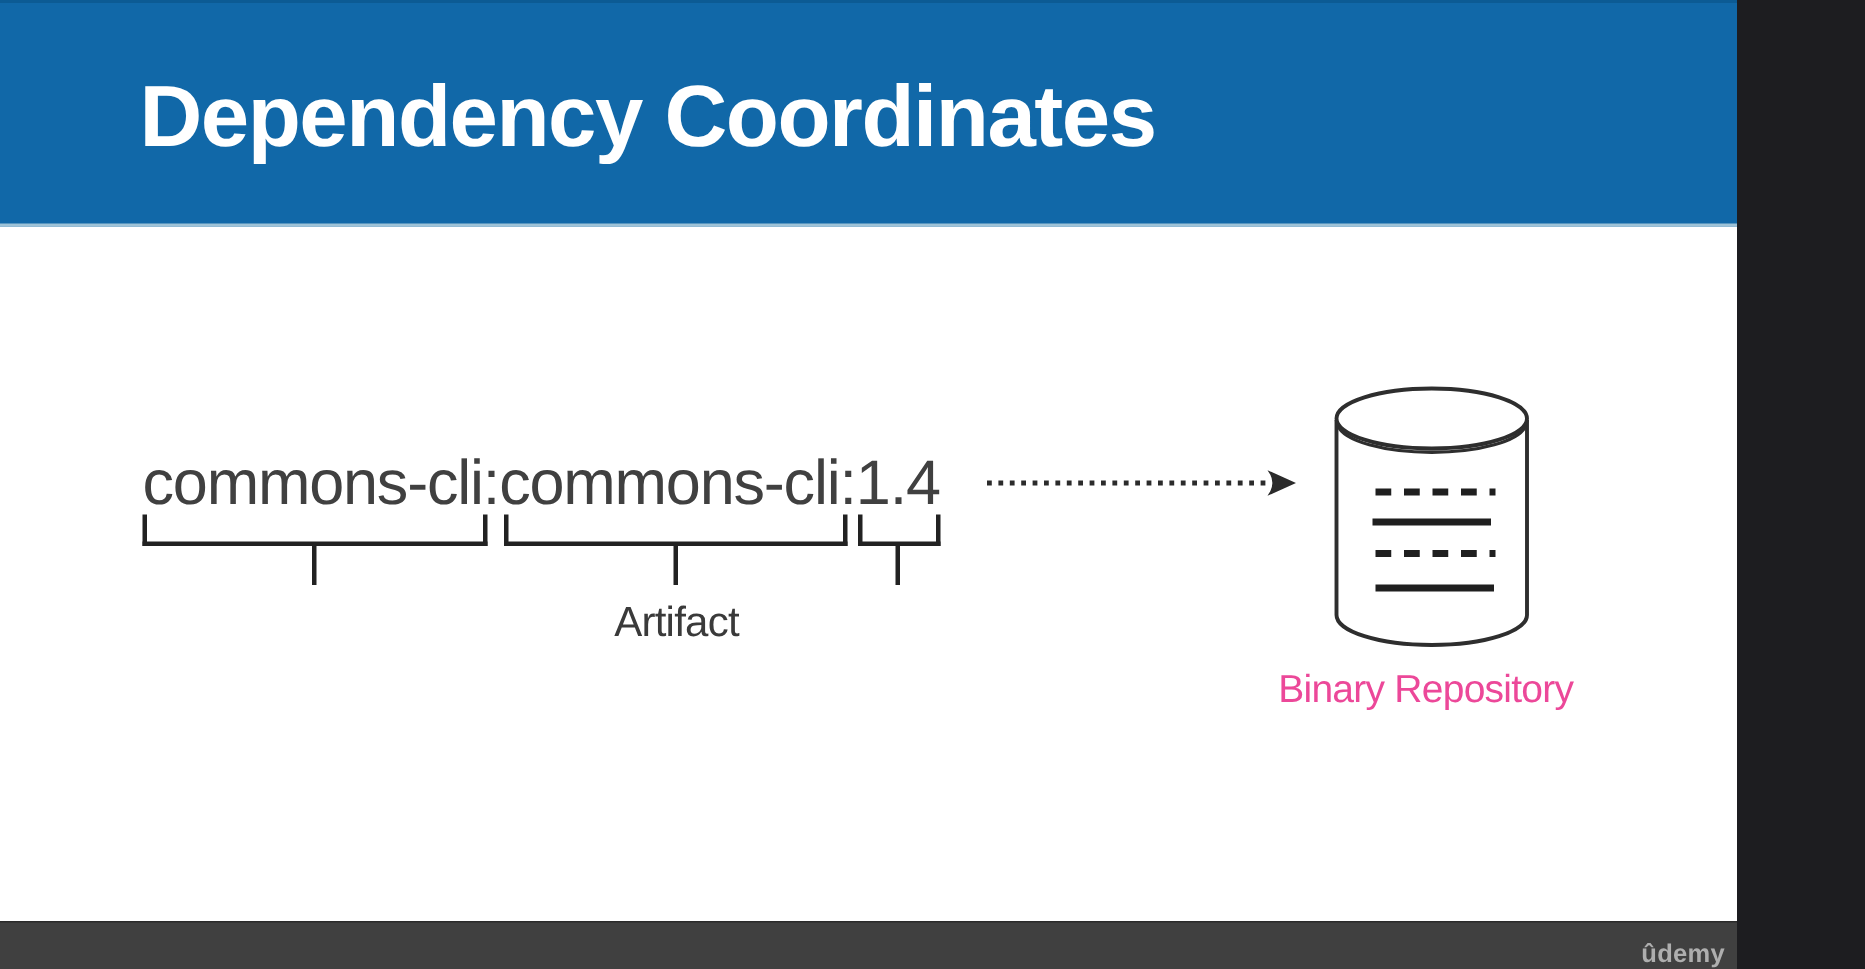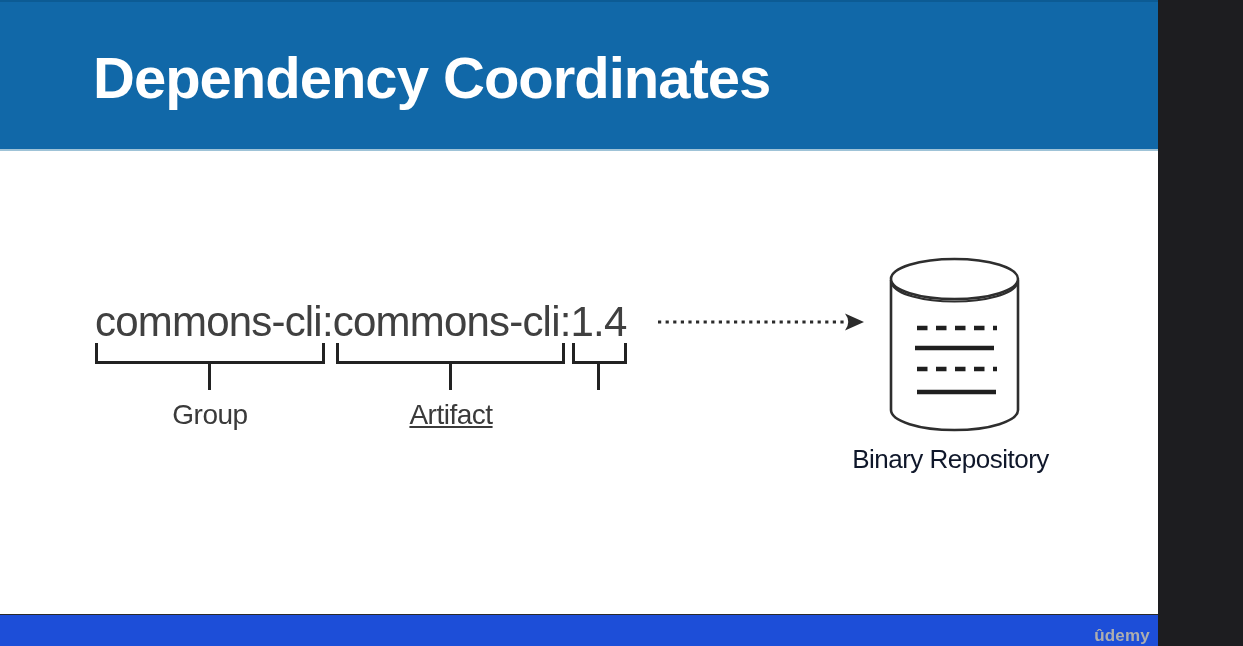--- a/index.html
+++ b/index.html
@@ -76,49 +76,49 @@
   .bracket-label {
     position: absolute;
     top: 399px;
     width: 160px;
     text-align: center;
     font-size: 28px;
     letter-spacing: -0.5px;
     color: #3a3a3a;
   }
   .label-group    { left: 130px; }
-  .label-artifact { left: 371px; text-decoration: underline; }
+  .label-artifact { left: 371px; }
   .label-version  { left: 519px; }
 
   
   .arrow {
     position: absolute;
     left: 655px; top: 309px;
   }
   .cylinder {
     position: absolute;
     left: 884px; top: 251px;
   }
   .repo-label {
     position: absolute;
     left: 828px; top: 444px;
     width: 245px;
     text-align: center;
     font-size: 26px;
     letter-spacing: -0.5px;
-    color: #0f172a;
+    color: #ec4899;
     white-space: nowrap;
   }
 
   
   .bottom-bar {
     position: absolute;
     left: 0; top: 614px;
     width: 1158px; height: 32px;
-    background: #1d4ed8;
+    background: #404040;
     border-top: 1px solid #2a2a2a;
   }
   .watermark {
     position: absolute;
     right: 8px; top: 11px;
     font-size: 17px;
     font-weight: 600;
     letter-spacing: 0.2px;
     color: #aeaeae;
   }
@@ -137,21 +137,20 @@
   <div class="slide">
 
     <div class="slide-header">
       <h1 class="slide-title">Dependency Coordinates</h1>
     </div>
 
     <div class="coordinate">commons-cli:commons-cli:1.4</div>
 
     <div class="bracket bracket-group"></div>
     <div class="stem stem-group"></div>
-    <div class="bracket-label label-group">Group</div>
 
     <div class="bracket bracket-artifact"></div>
     <div class="stem stem-artifact"></div>
     <div class="bracket-label label-artifact">Artifact</div>
 
     <div class="bracket bracket-version"></div>
     <div class="stem stem-version"></div>
 
     <svg class="arrow" width="215" height="26" viewBox="0 0 215 26">
       <line x1="3" y1="13" x2="191" y2="13" stroke="#2b2b2b" stroke-width="3.2" stroke-dasharray="3.2 4.4"></line>

